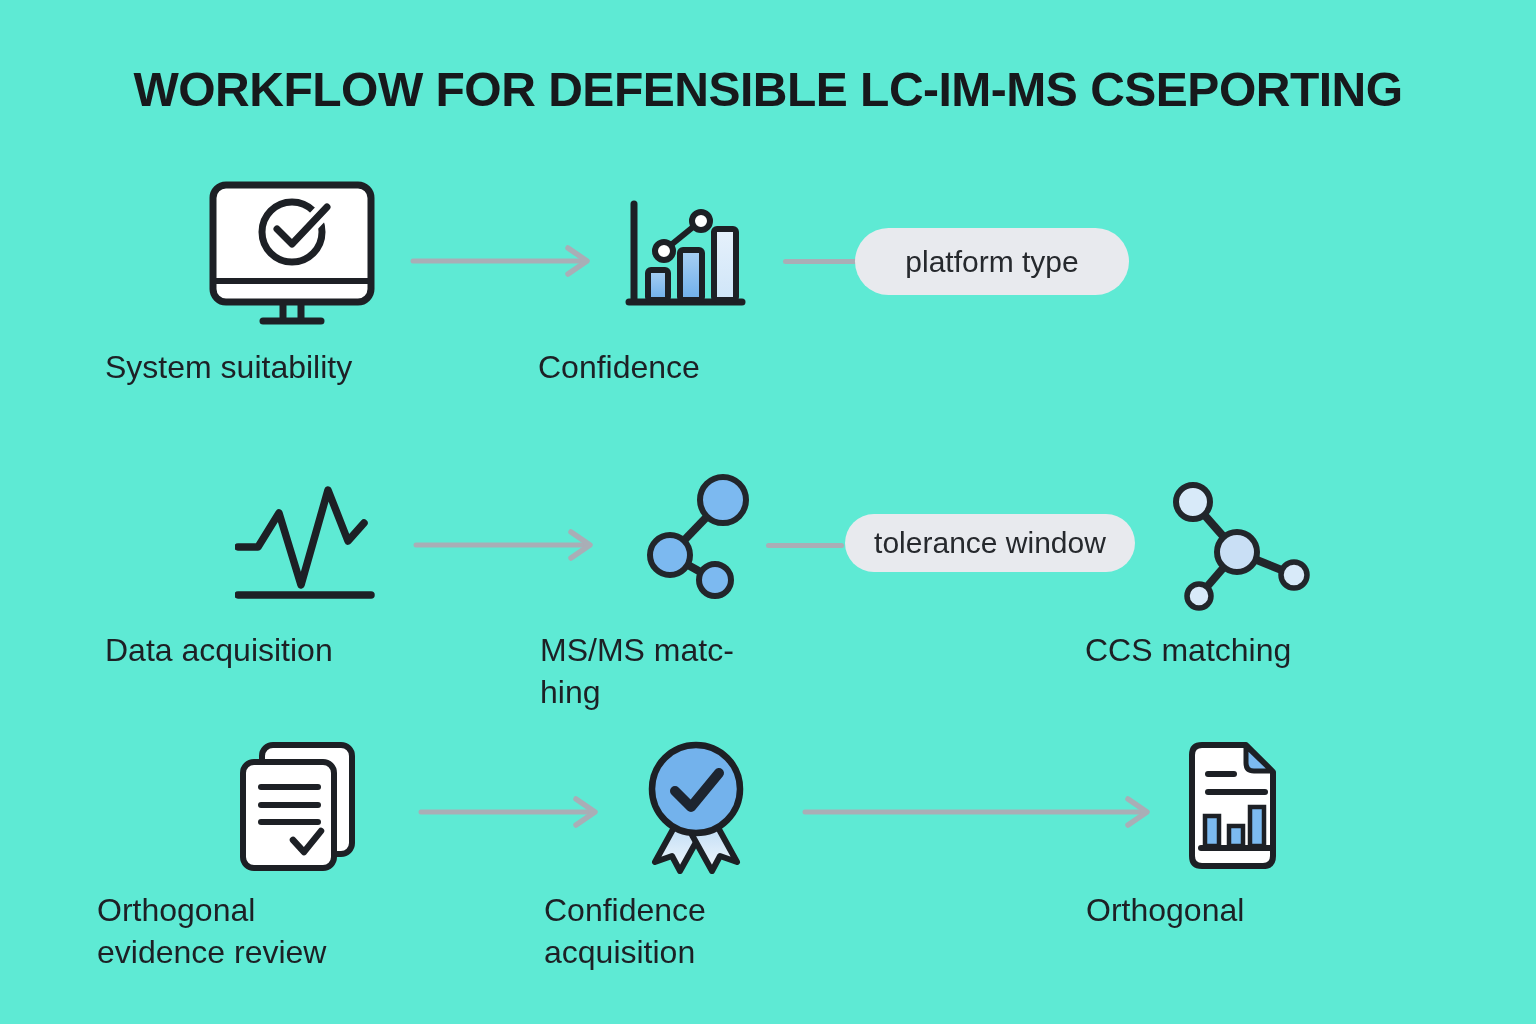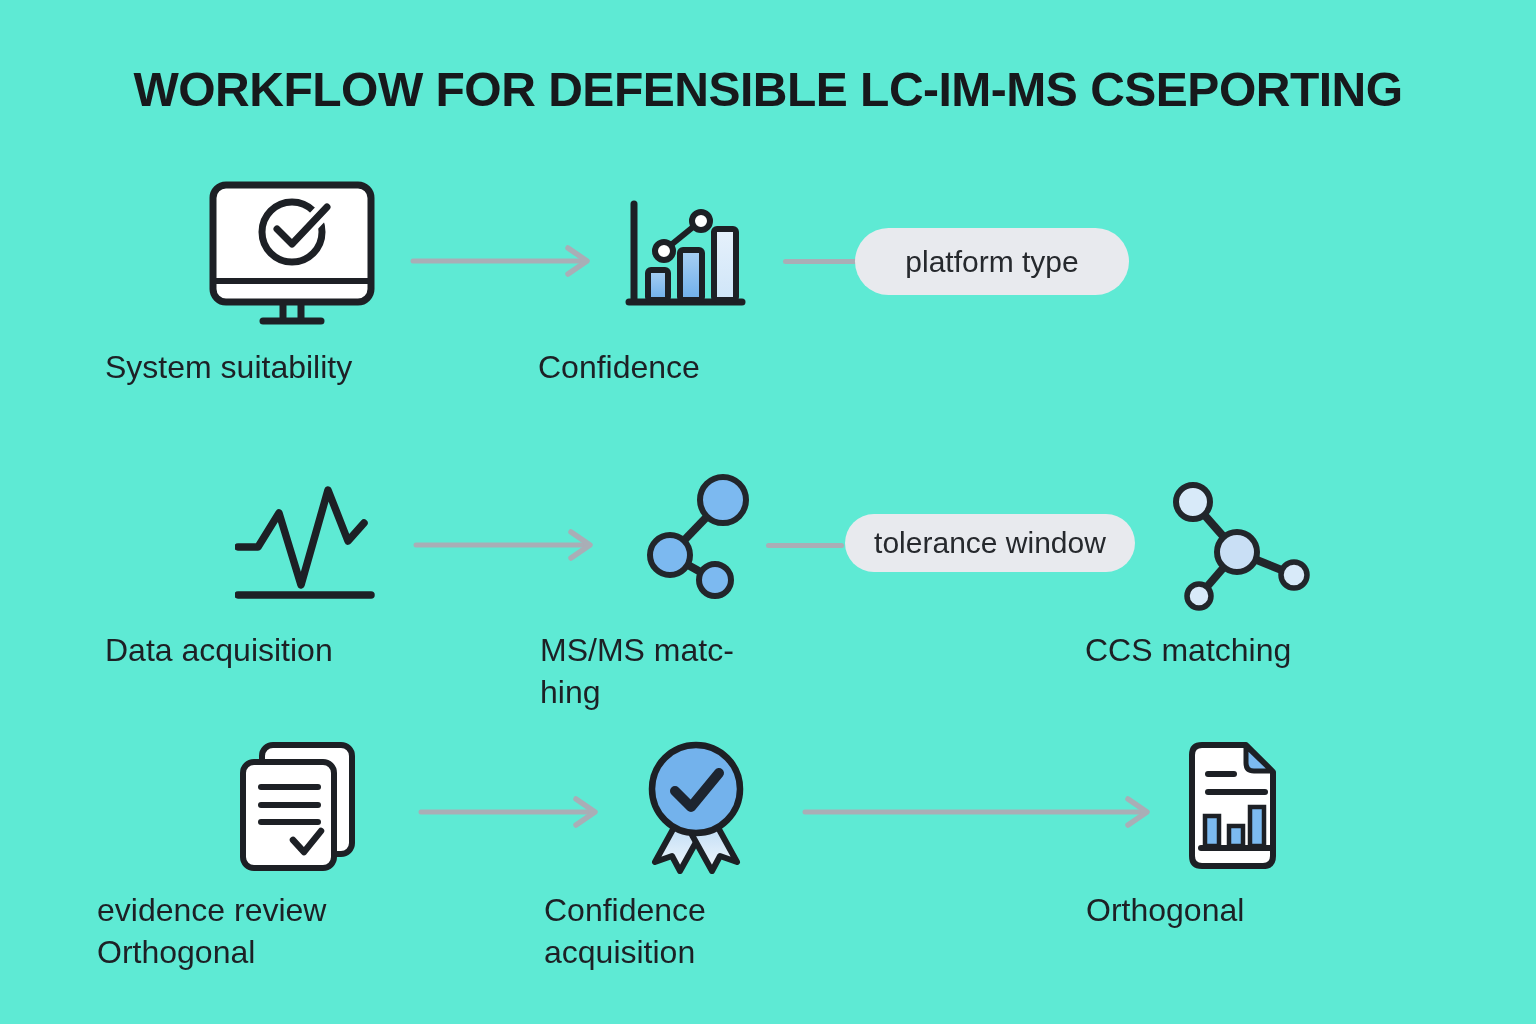--- a/index.html
+++ b/index.html
@@ -141,22 +141,22 @@
     <svg width="116" height="130" viewBox="0 0 116 130" fill="none">
       <rect x="22" y="3" width="90" height="109" rx="11" fill="#ffffff" stroke="#1d2025" stroke-width="6"></rect>
       <rect x="3" y="20" width="91" height="106" rx="11" fill="#ffffff" stroke="#1d2025" stroke-width="6"></rect>
       <line x1="21" y1="45" x2="78" y2="45" stroke="#1d2025" stroke-width="6" stroke-linecap="round"></line>
       <line x1="21" y1="63" x2="78" y2="63" stroke="#1d2025" stroke-width="6" stroke-linecap="round"></line>
       <line x1="21" y1="80" x2="78" y2="80" stroke="#1d2025" stroke-width="6" stroke-linecap="round"></line>
       <path d="M53,98 L64,110 L81,89" stroke="#1d2025" stroke-width="6.5" fill="none" stroke-linecap="round" stroke-linejoin="round"></path>
     </svg>
   </span>
   <div class="node-label" style="left:97px;top:889px;width:400px;">
+    <div>Orthogonal</div>
     <div>evidence review</div>
-    <div>Orthogonal</div>
   </div>
 
   <span class="abs" style="left:418px;top:796px;">
     <svg width="192" height="32" viewBox="0 0 192 32" fill="none">
       <line x1="3" y1="16" x2="174" y2="16" stroke="#a9aeb6" stroke-width="5" stroke-linecap="round"></line>
       <path d="M158,3 L177,16 L158,29" stroke="#a9aeb6" stroke-width="5.5" fill="none" stroke-linecap="round" stroke-linejoin="round"></path>
     </svg>
   </span>
 
   <span class="abs" style="left:644px;top:740px;">

